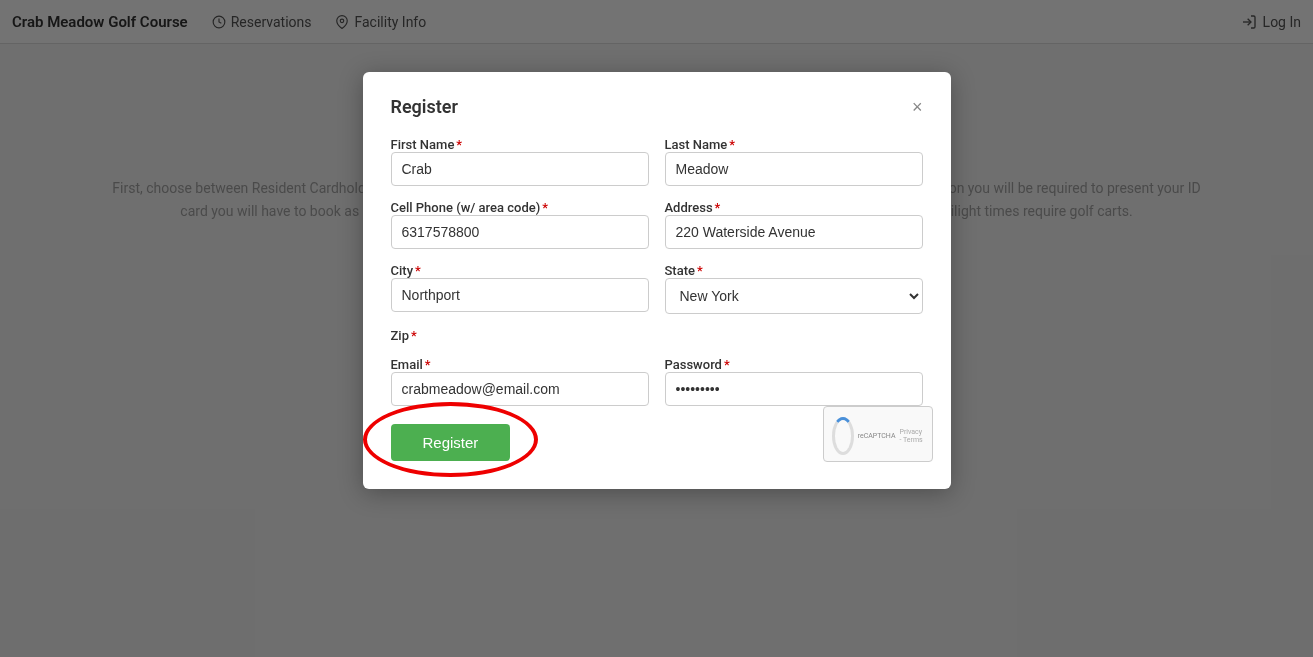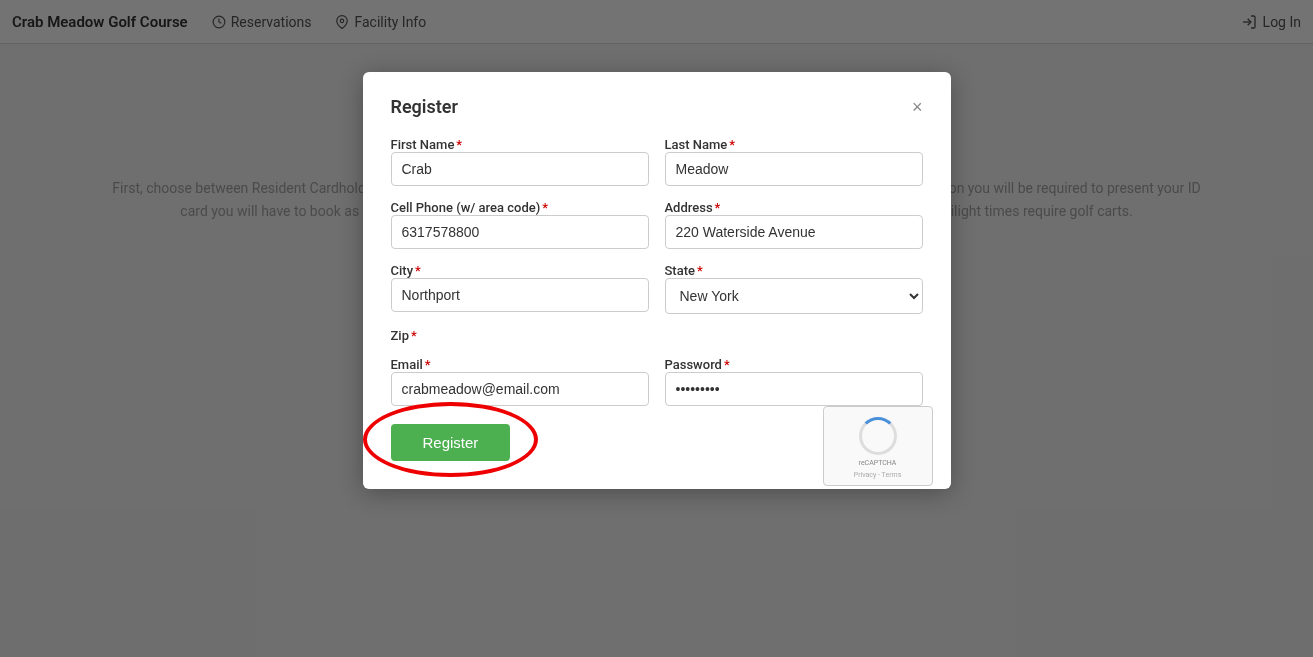--- a/index.html
+++ b/index.html
@@ -217,21 +217,21 @@
     .recaptcha {
       position: absolute;
       right: -10px;
       top: -18px;
       background: #f9f9f9;
       border: 1px solid #ccc;
       border-radius: 4px;
       width: 110px;
       padding: 10px 8px 6px;
       display: flex;
-      flex-direction: column;
+      flex-direction: row;
       align-items: center;
       gap: 4px;
       font-size: 8px;
       color: #666;
     }
     .recaptcha-spinner {
       width: 38px;
       height: 38px;
       border: 3px solid #ddd;
       border-top-color: #4a90d9;

